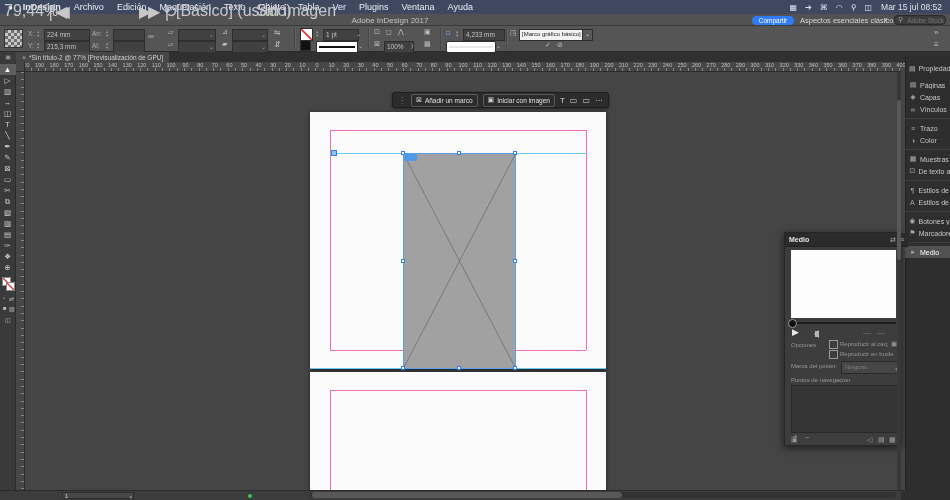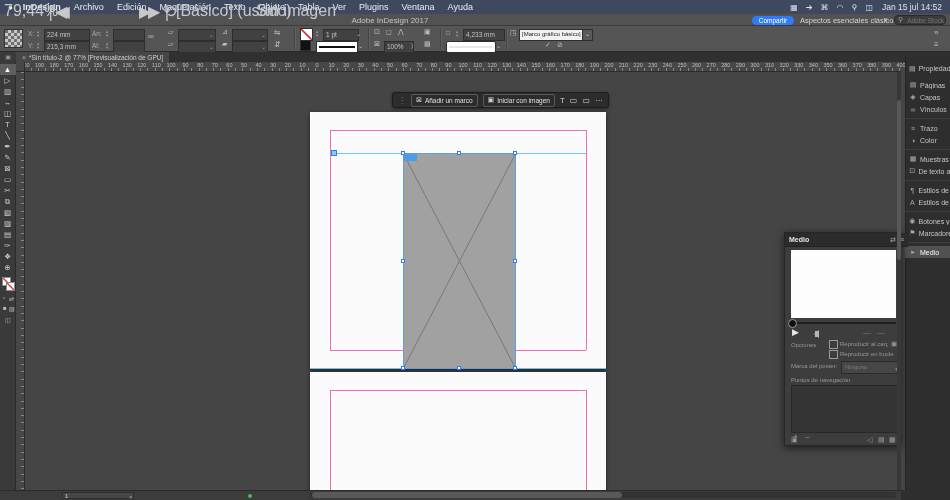--- a/index.html
+++ b/index.html
@@ -160,21 +160,21 @@
       </span>
     <span class="mb-right">
       <span style="display:flex;gap:8px;">
           <span class="mb-ic">▦</span>
           <span class="mb-ic">➔</span>
           <span class="mb-ic">⌘</span>
           <span class="mb-ic">◠</span>
           <span class="mb-ic">⚲</span>
           <span class="mb-ic">◫</span>
         </span>
-      <span class="clock">Jan 15 jul 14:52</span>
+      <span class="clock">Mar 15 jul 08:52</span>
     </span>
   </div>
 
   <div class="r appbar"></div>
   <div class="r app-title">Adobe InDesign 2017</div>
   <div class="r share-btn">Compartir</div>
   <div class="r workspace">Aspectos esenciales clásicos</div>
   <div class="r ws-chev">▾</div>
   <div class="r stock-box">
     <span class="sicon">⚲</span>

